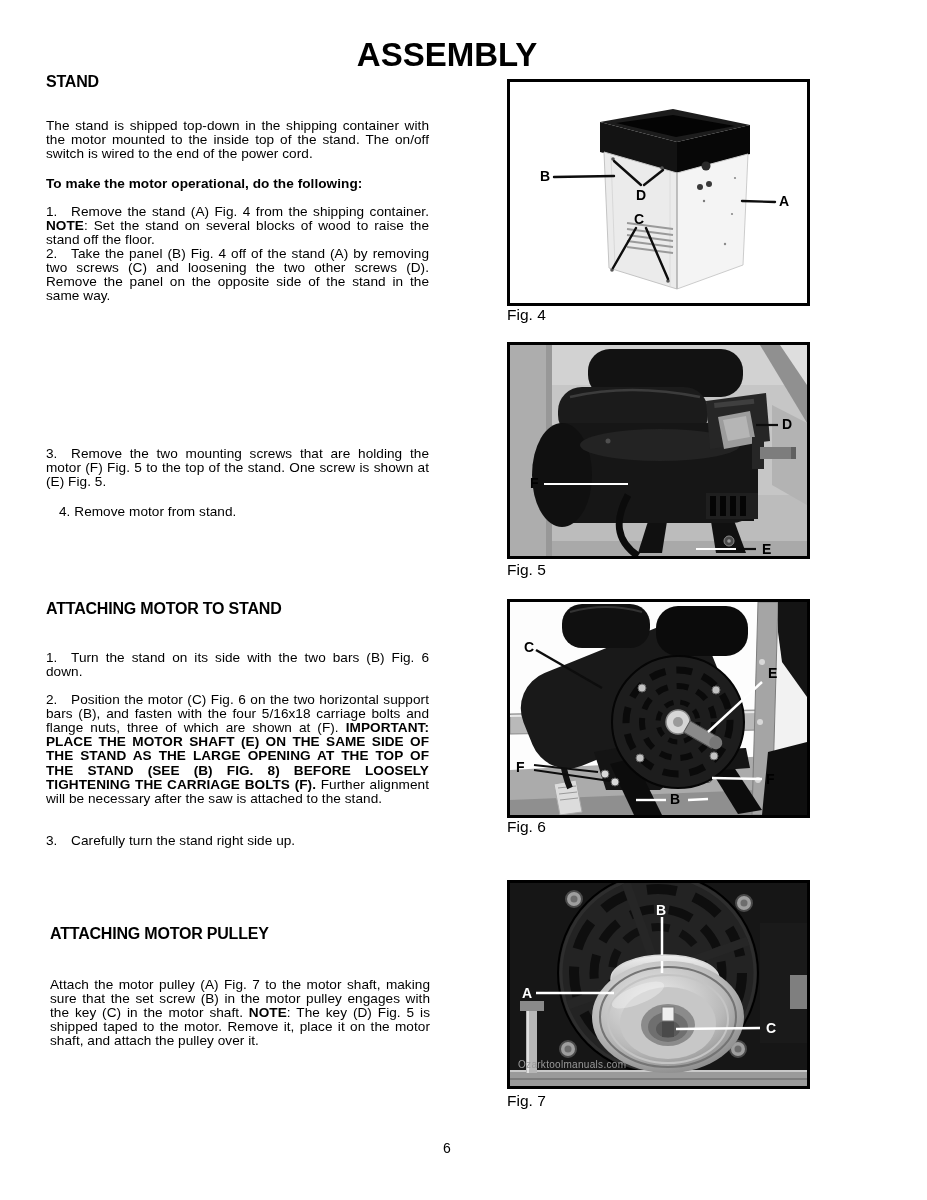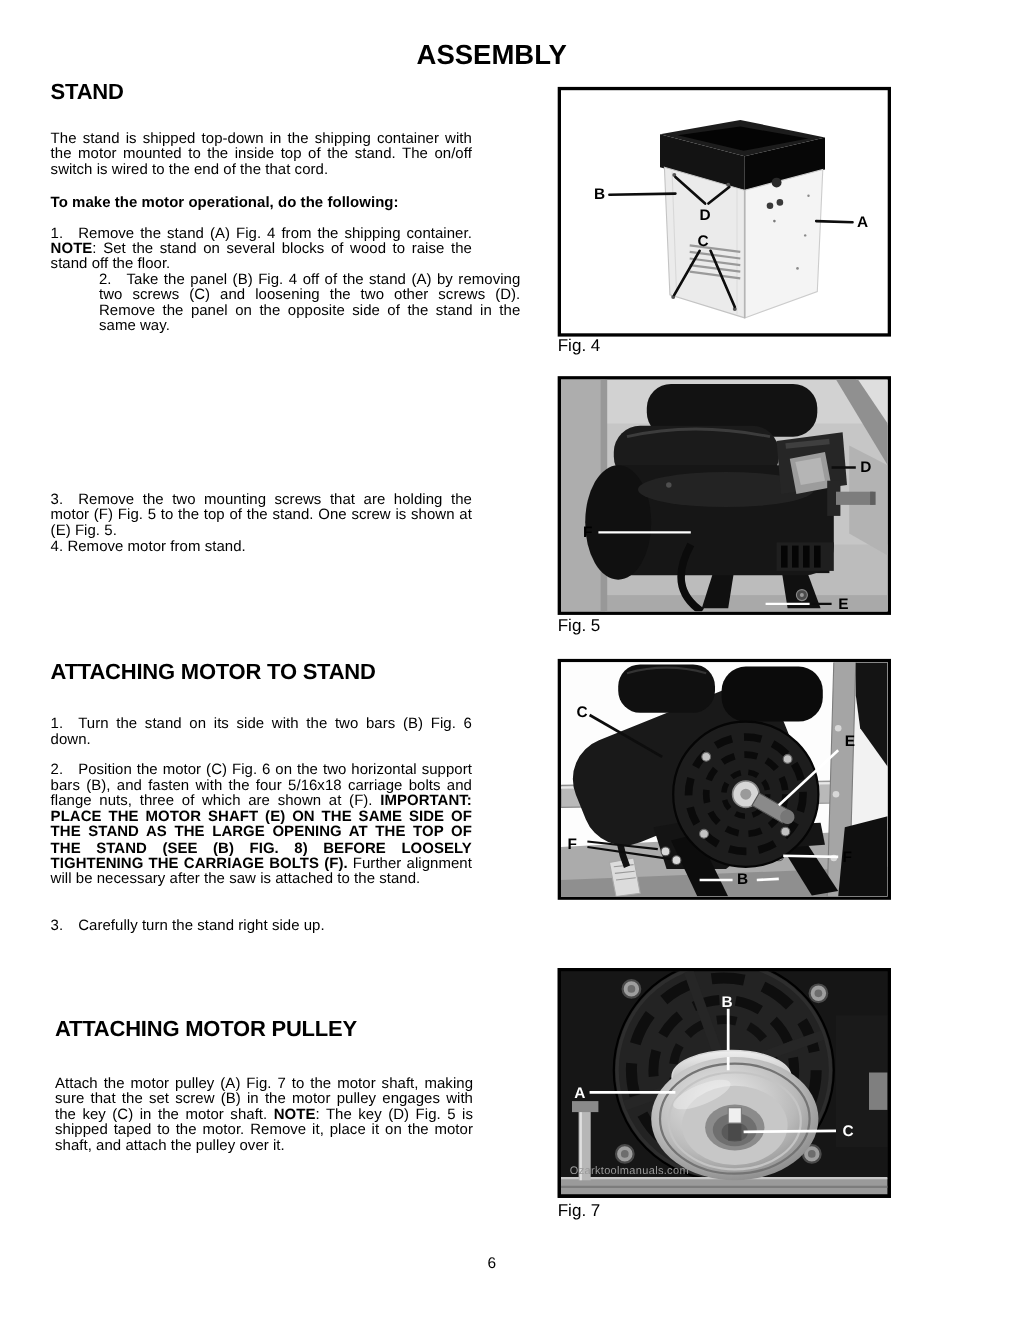--- a/index.html
+++ b/index.html
@@ -2,35 +2,35 @@
 <html><head>
 <meta charset="utf-8">
 <style>
   html,body { margin:0; padding:0; background:#ffffff; }
   .page {
     position:relative; width:927px; height:1200px; background:#fff;
     font-family:"Liberation Sans", sans-serif; color:#000; overflow:hidden;
   }
   .title {
     position:absolute; top:36px; left:0; width:894px; text-align:center;
-    font-size:25px; font-weight:bold; letter-spacing:0;
+    font-size:33px; font-weight:bold; letter-spacing:0;
   }
-  .h2 { position:absolute; font-size:20px; font-weight:bold; letter-spacing:-0.2px; white-space:nowrap; }
+  .h2 { position:absolute; font-size:16px; font-weight:bold; letter-spacing:-0.2px; white-space:nowrap; }
   .h2.stand  { left:46px; top:73px; }
   .h2.motor  { left:46px; top:600px; }
   .h2.pulley { left:50px; top:925px; }
   .body {
     position:absolute; left:46px; width:383px;
     font-size:13.6px; line-height:14.2px; text-align:justify;
     letter-spacing:0.05px;
   }
   .body b { font-weight:bold; }
   .p-intro { top:105px; }  .p-lead  { top:163px;font-weight:bold; }
-  .p-s1    { top:191px; }  .p-s2    { top:233px;margin-left:44px; }
-  .p-s3    { top:433px; }  .p-s4    { top:476px; }
+  .p-s1    { top:191px; }  .p-s2    { top:233px; }
+  .p-s3    { top:433px; }  .p-s4    { top:491px;margin-left:13px; }
   .p-am1   { top:637px; }  .p-am2   { top:679px; }
   .p-am3   { top:820px; }
   .p-pp    { top:964px; left:50px; width:380px; }
 
   .fig { position:absolute; left:507px; width:297px; border:3px solid #000; overflow:hidden; }
   .fig4 { top:79px;  height:221px; background:#fff; }
   .fig5 { top:342px; height:211px; background:#c6c6c6; }
   .fig6 { top:599px; height:213px; background:#fff; }
   .fig7 { top:880px; height:203px; background:#161616; }
   .fig svg { position:absolute; left:0; top:0; }
@@ -46,21 +46,21 @@
 </style>
 </head>
 <body>
 
 <div class="page">
 
   <div class="title">ASSEMBLY</div>
 
   <div class="h2 stand">STAND</div>
 
-  <p class="body p-intro"><span>The stand is shipped top-down in the shipping container with the motor mounted to the inside top of the stand. The on/off switch is wired to the end of the that cord.</span></p>
+  <p class="body p-intro"><span>The stand is shipped top-down in the shipping container with the motor mounted to the inside top of the stand. The on/off switch is wired to the end of the power cord.</span></p>
 
   <p class="body p-lead"><span>To make the motor operational, do the following:</span></p>
 
   <p class="body p-s1"><span>1. Remove the stand (A) Fig. 4 from the shipping container. </span><b>NOTE</b><span>: Set the stand on several blocks of wood to raise the stand off the floor.</span></p>
 
   <p class="body p-s2"><span>2. Take the panel (B) Fig. 4 off of the stand (A) by removing two screws (C) and loosening the two other screws (D). Remove the panel on the opposite side of the stand in the same way.</span></p>
 
   <p class="body p-s3"><span>3. Remove the two mounting screws that are holding the motor (F) Fig. 5 to the top of the stand. One screw is shown at (E) Fig. 5.</span></p>
 
   <p class="body p-s4"><span>4. Remove motor from stand.</span></p>
@@ -235,20 +235,21 @@
       <line x1="202" y1="176" x2="252" y2="177" stroke="#ffffff" stroke-width="2.4"></line>
       <line x1="126" y1="198" x2="156" y2="198" stroke="#ffffff" stroke-width="2.4"></line>
       <line x1="178" y1="198" x2="198" y2="197" stroke="#ffffff" stroke-width="2.4"></line>
     </svg>
     <span class="flabel" style="left:14px; top:38px;">C</span>
     <span class="flabel" style="left:258px;top:64px;">E</span>
     <span class="flabel" style="left:6px;  top:158px;">F</span>
     <span class="flabel" style="left:256px;top:170px;">F</span>
     <span class="flabel" style="left:160px;top:190px;">B</span>
   </figure>
+  <div class="caption cap6">Fig. 6</div>
 
   <figure class="fig fig7" style="margin:0;">
     <svg width="297" height="203" viewBox="0 0 297 203">
       <defs>
         <linearGradient id="hubGrad" x1="0" y1="0" x2="0" y2="1">
           <stop offset="0" stop-color="#f0f0f0"></stop>
             <stop offset="1" stop-color="#9c9c9c"></stop>
         </linearGradient>
         <radialGradient id="discGrad" cx="0.42" cy="0.35" r="0.75">
           <stop offset="0" stop-color="#ececec"></stop>

